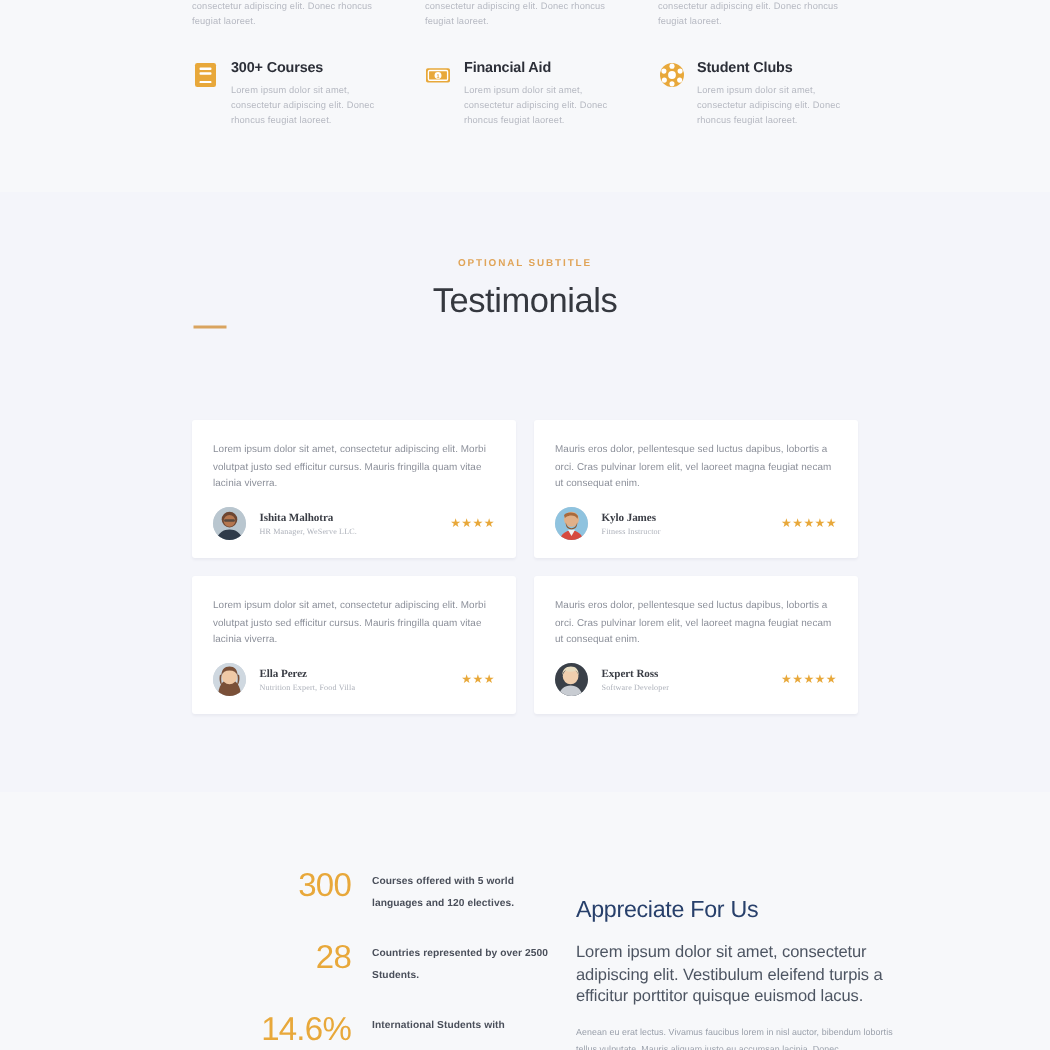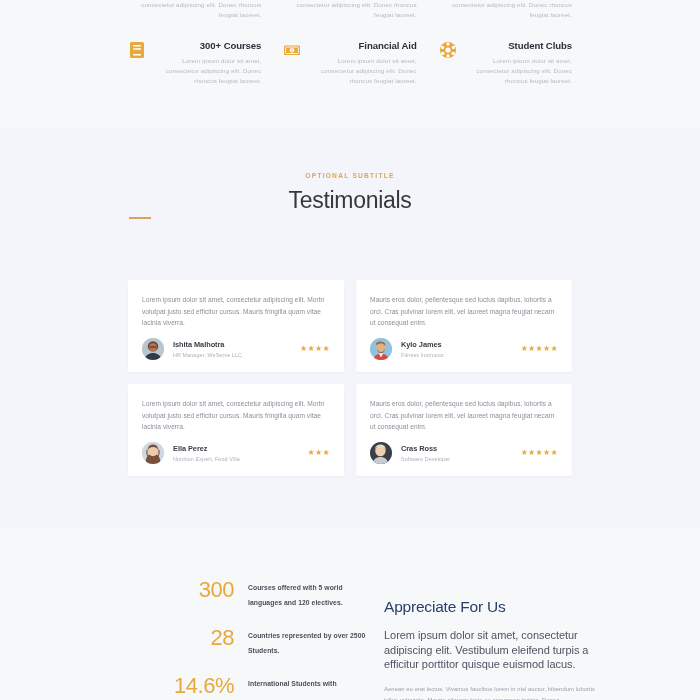--- a/index.html
+++ b/index.html
@@ -11,21 +11,21 @@
   }
   .page { position: relative; width: 700px; height: 700px; }
 
   
   .features-section {
     position: absolute; left: 0; top: 0; width: 700px; height: 128px;
     background: #f7f8fa;
   }
   .feature-cols {
     position: absolute; left: 128px; top: 0; width: 444px; height: 128px;
-    display: flex; gap: 22px; text-align: right;
+    display: flex; gap: 22px;
   }
   .feature-col { width: 134px; position: relative; }
   .feat-top-text {
     font-size: 6.2px; line-height: 10px; color: #b6b9c2; letter-spacing: .1px;
   }
   .feature-block { display: flex; gap: 8px; margin-top: 20px; }
   .feat-icon {
     width: 18px; height: 18px; flex: 0 0 18px; margin-top: 1px;
   }
   .feat-icon svg { display: block; }
@@ -77,21 +77,21 @@
   }
   .t-foot {
     position: absolute; left: 14px; right: 14px; bottom: 12px;
     display: flex; align-items: center;
   }
   .t-avatar {
     width: 22px; height: 22px; border-radius: 50%; flex: 0 0 22px;
     overflow: hidden; position: relative; background: #cfd6df;
   }
   .t-avatar svg { display: block; }
-  .t-person { margin-left: 9px; flex: 1 1 auto; }
+  .t-person { margin-left: 9px; flex: 1 1 auto; font-family: Liberation Serif, serif; }
   .t-name {
     font-size: 7.4px; font-weight: 700; color: #3a3d45; letter-spacing: -.05px;
   }
   .t-role {
     font-size: 5.4px; color: #adb1ba; margin-top: 2.5px; letter-spacing: .1px;
   }
   .t-stars { font-size: 8px; color: #e8a83a; letter-spacing: .3px; line-height: 1; }
 
   
   .stats-section {
@@ -270,21 +270,21 @@
         <div class="t-foot">
           <div class="t-avatar">
             <svg width="22" height="22" viewBox="0 0 22 22">
               <rect width="22" height="22" fill="#3a4048"></rect>
               <circle cx="10.4" cy="9" r="5.2" fill="#f0cfae"></circle>
               <path d="M4.8 8.4c0-4 2.4-6 5.8-6s5.4 2.2 5.2 6.2c-.6-2.2-1.2-3-2.2-3.4-1.6.8-5 1-6.6-.2-1 .6-1.8 1.6-2.2 3.4z" fill="#e8dcc0"></path>
               <path d="M2.6 22c.6-4.6 3.6-7 7.8-7s7.2 2.4 7.8 7z" fill="#c8ccd2"></path>
             </svg>
           </div>
           <div class="t-person">
-            <div class="t-name">Cras Ross</div>
+            <div class="t-name">Expert Ross</div>
             <div class="t-role">Software Developer</div>
           </div>
           <div class="t-stars">★★★★★</div>
         </div>
       </div>
 
     </div>
   </div>
 
   <div class="stats-section">

